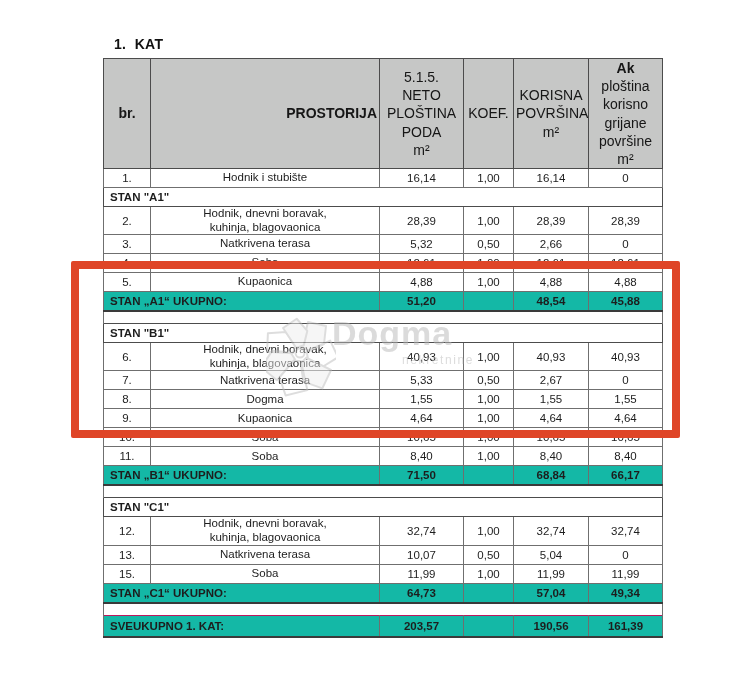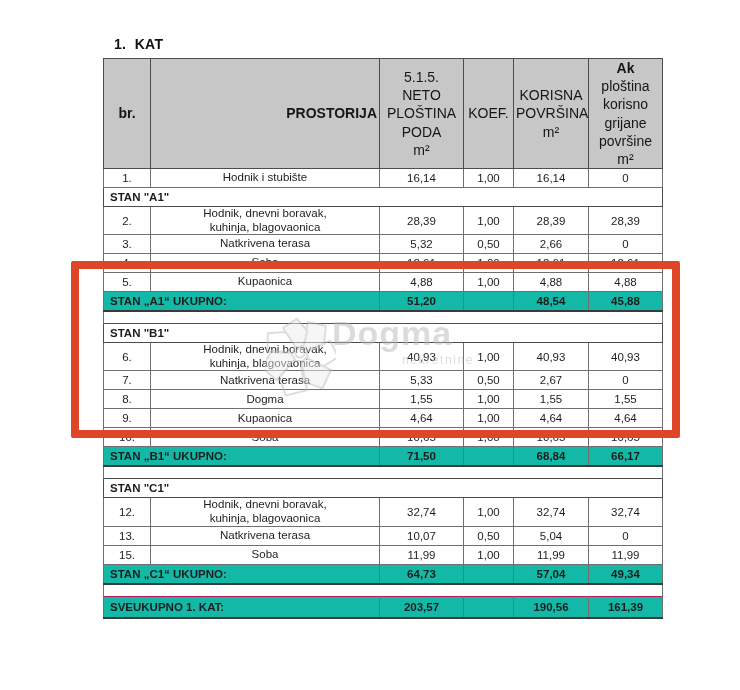--- a/index.html
+++ b/index.html
@@ -194,20 +194,28 @@
           <td class="val">4,64</td>
         </tr>
         <tr class="row-single">
           <td class="num">10.</td>
           <td class="room">Soba</td>
           <td class="val">10,65</td>
           <td class="val">1,00</td>
           <td class="val">10,65</td>
           <td class="val">10,65</td>
         </tr>
+        <tr class="row-single">
+          <td class="num">11.</td>
+          <td class="room">Soba</td>
+          <td class="val">8,40</td>
+          <td class="val">1,00</td>
+          <td class="val">8,40</td>
+          <td class="val">8,40</td>
+        </tr>
         <tr class="total-row">
           <td class="total-label" colspan="2">STAN „B1“ UKUPNO:</td>
           <td class="val">71,50</td>
           <td class="val"></td>
           <td class="val">68,84</td>
           <td class="val">66,17</td>
         </tr>
         <tr class="spacer-row">
           <td colspan="6"></td>
         </tr>

